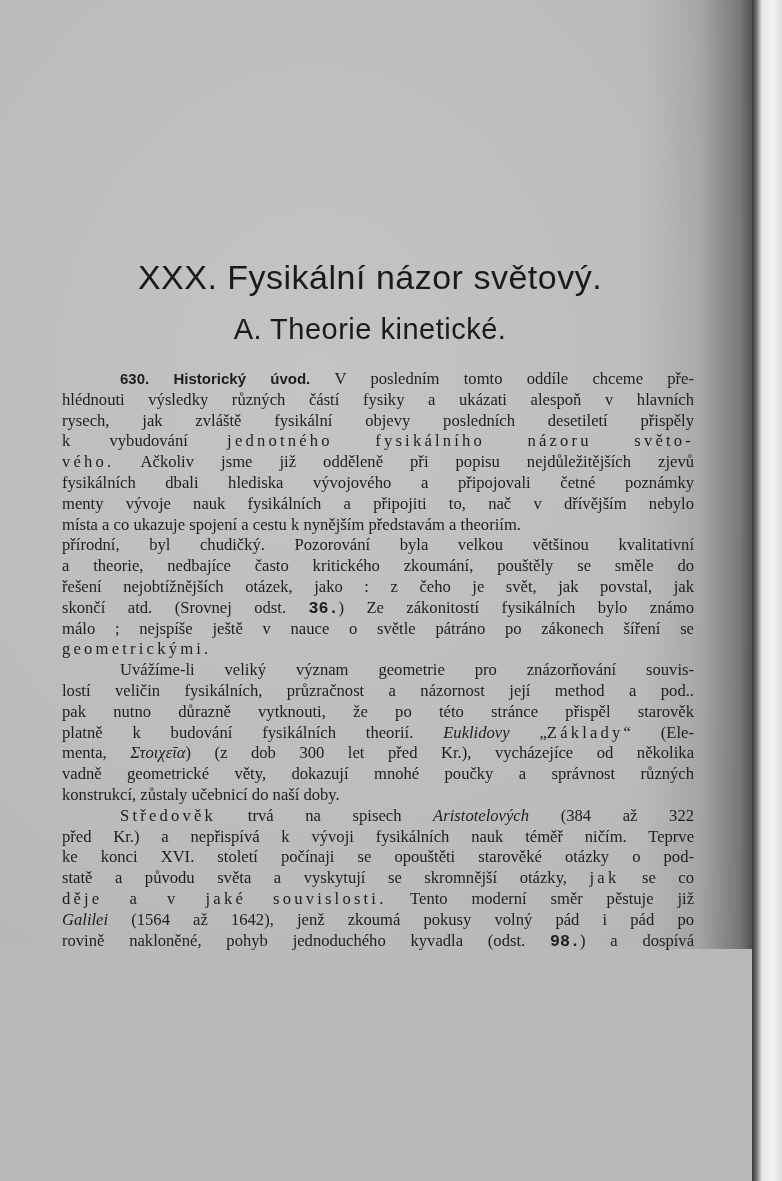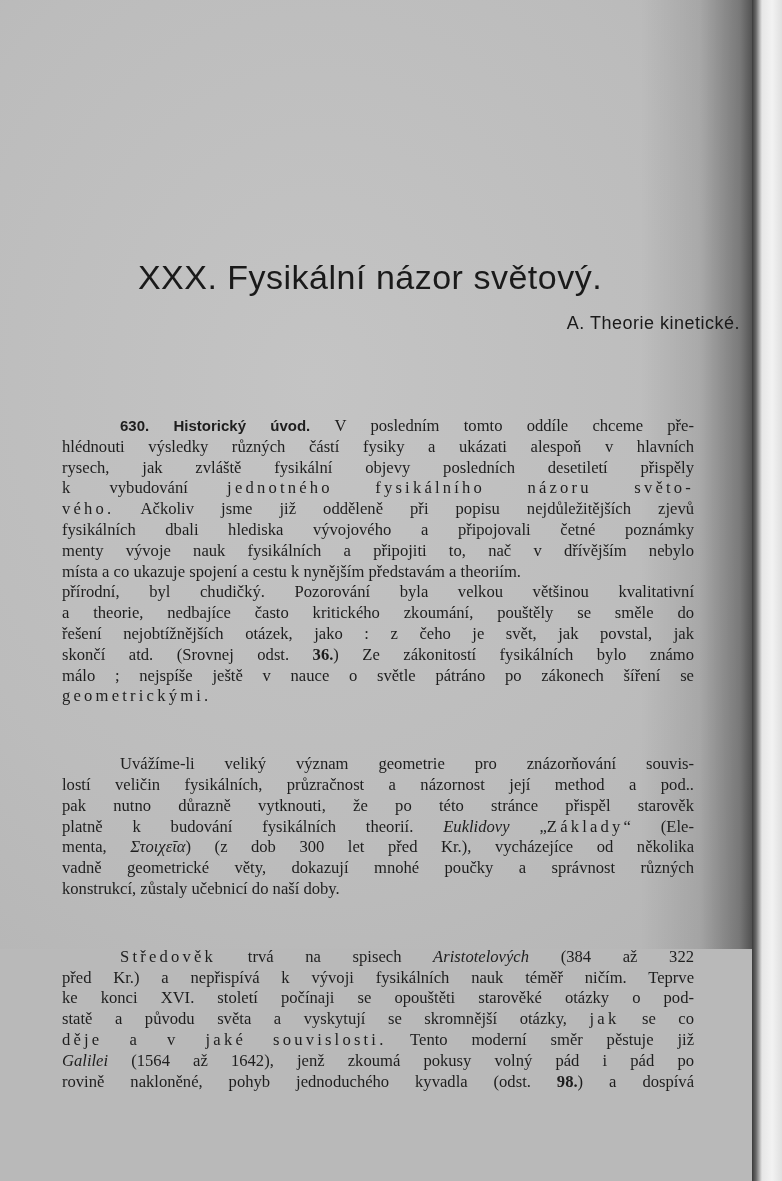--- a/index.html
+++ b/index.html
@@ -21,35 +21,35 @@
     background: linear-gradient(to right, #3a3a3a 0px, #6a6a6a 4px, #e6e6e6 10px, #f2f2f2 20px, #e0e0e0 30px);
   }
   .title {
     position: absolute; left: 0; width: 740px; top: 258px;
     text-align: center;
     font-family: "Liberation Sans", "DejaVu Sans", sans-serif;
     font-size: 34px; letter-spacing: 0.5px; color: #1a1a1a;
   }
   .subtitle {
     position: absolute; left: 0; width: 740px; top: 313px;
-    text-align: right;
+    text-align: center;
     font-family: "Liberation Sans", "DejaVu Sans", sans-serif;
-    font-size: 18px; color: #1a1a1a; letter-spacing: 0.5px;
+    font-size: 29px; color: #1a1a1a; letter-spacing: 0.5px;
   }
   .body-text {
     position: absolute; left: 62px; top: 369px; width: 632px;
     font-size: 16.6px; line-height: 20.8px;
   }
   .line {
     display: block; white-space: nowrap; text-align: justify;
     text-align-last: justify; height: 20.8px; overflow: visible;
   }
   .line.last { text-align-last: left; }
-  .indent { padding-left: 58px; margin-top: 47px; }
-  .bold { font-weight: bold; }
+  .indent { padding-left: 58px; }
+  .bold { font-weight: bold; font-family: Liberation Mono, monospace; }
   .italic { font-style: italic; }
   .spaced { letter-spacing: 3.2px; }
   .sec-head { font-family: "Liberation Sans", "DejaVu Sans", sans-serif; font-weight: bold; font-size: 15px; }
 </style>
 </head>
 <body>
 
 <div class="page">
   <div class="title">XXX. Fysikální názor světový.</div>
   <div class="subtitle">A. Theorie kinetické.</div>

